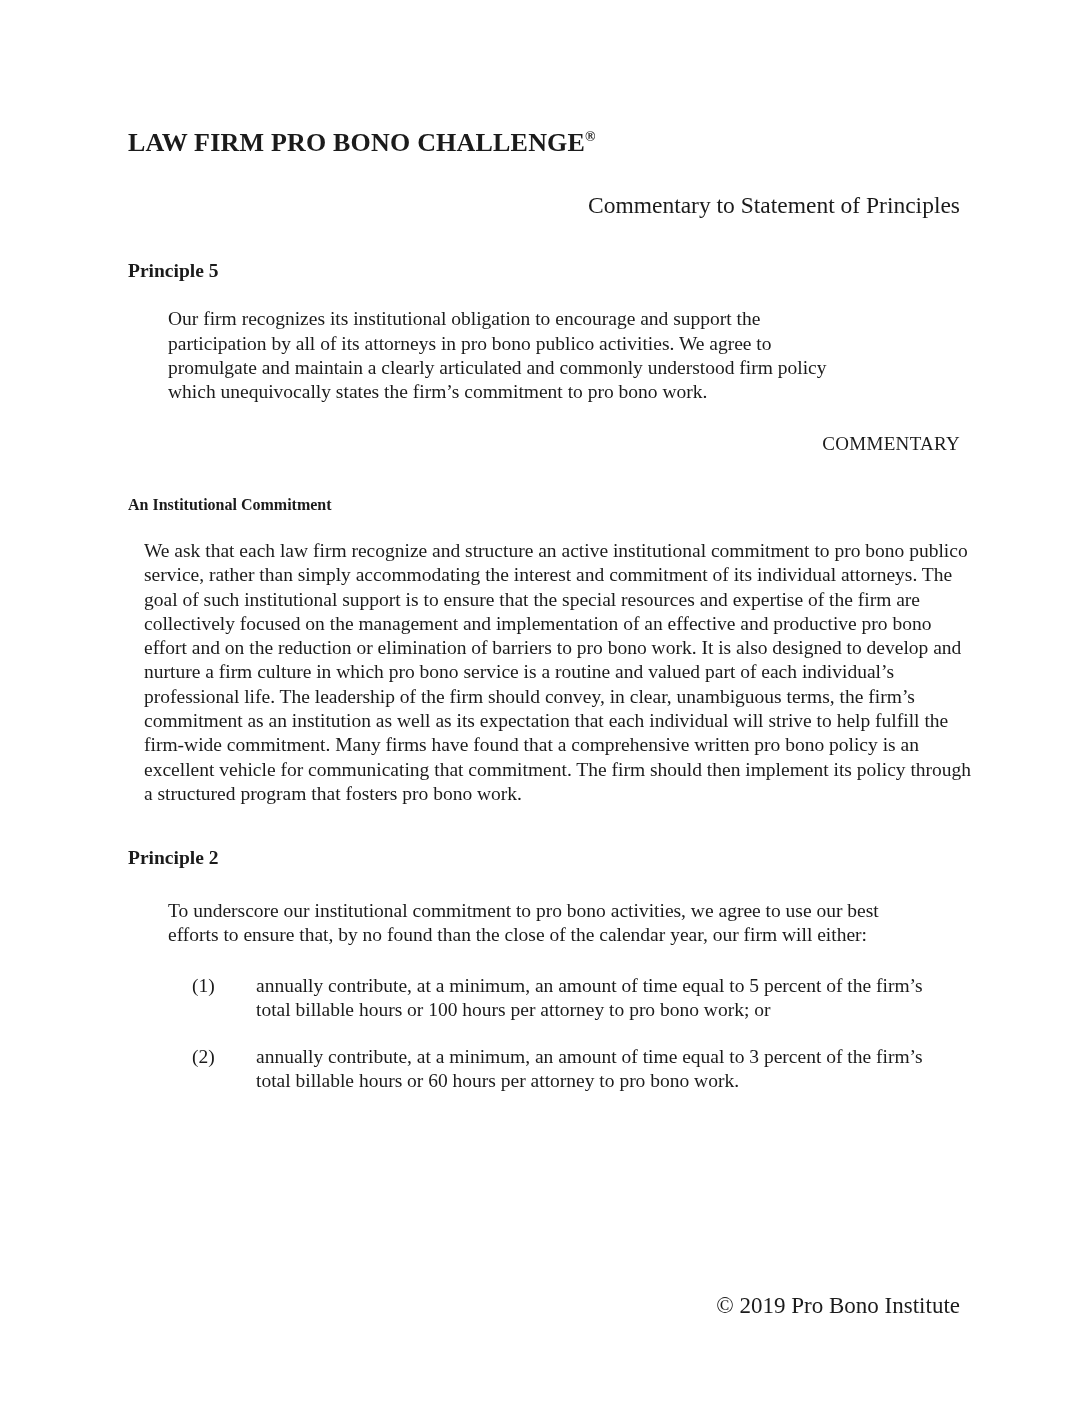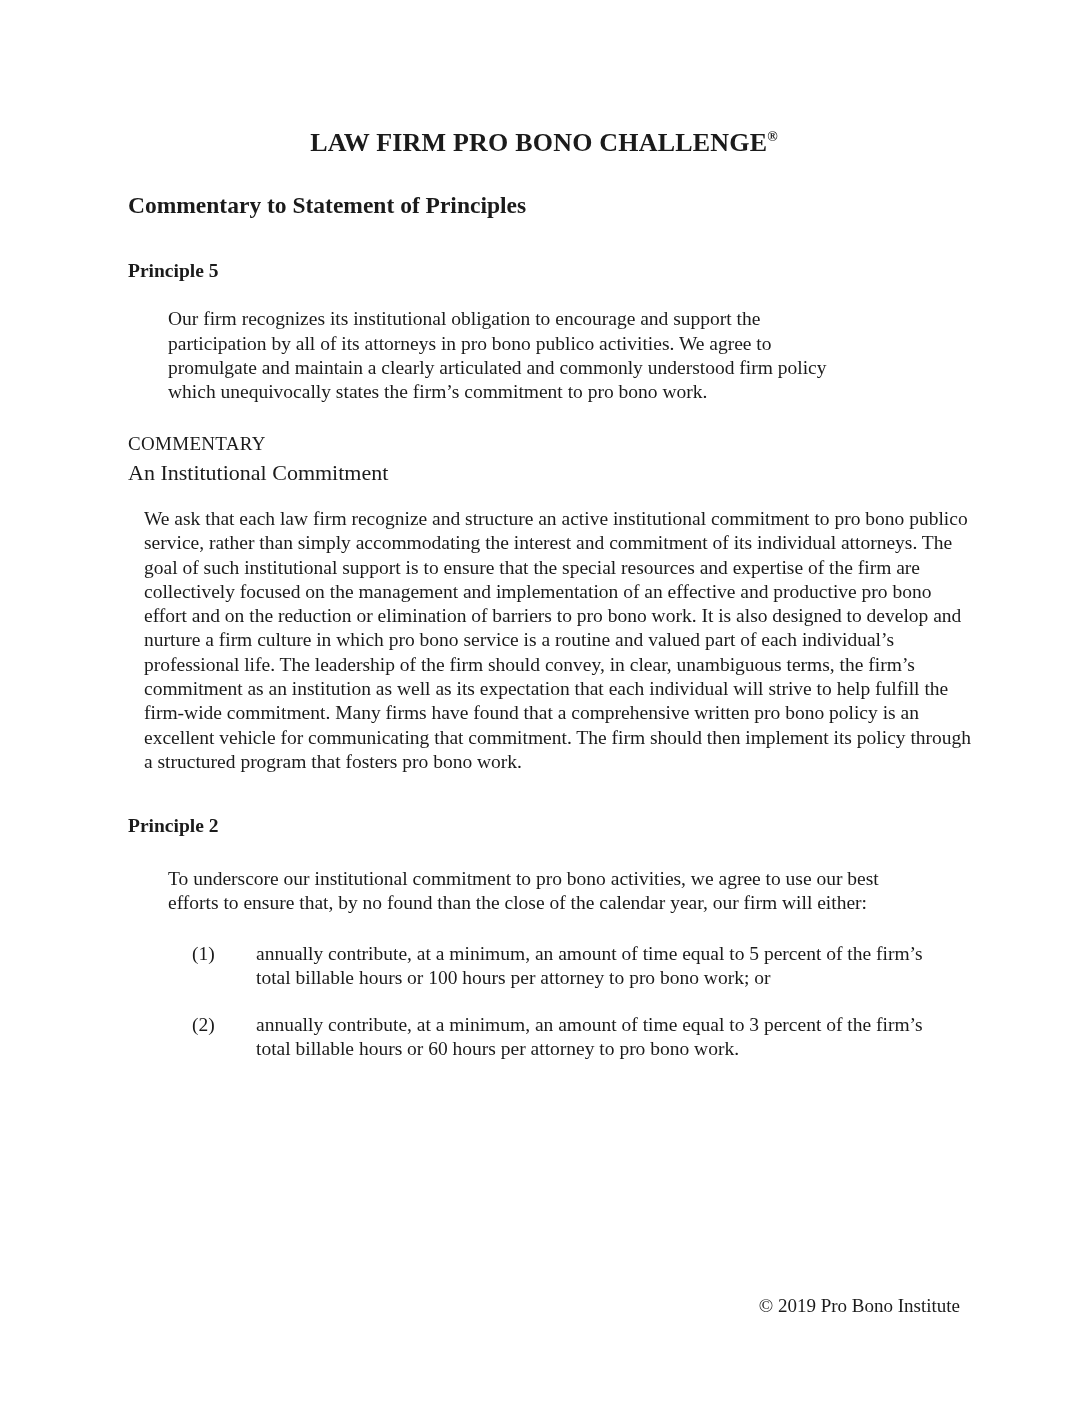--- a/index.html
+++ b/index.html
@@ -16,36 +16,35 @@
     box-sizing: border-box;
     padding: 128px 128px 0 128px;
     font-family: "Liberation Serif", "DejaVu Serif", serif;
     color: #1b1b1b;
     font-size: 19.5px;
     line-height: 24.3px;
     overflow: hidden;
   }
   .doc-title {
     margin: 0;
-    text-align: center;
     font-size: 26px;
     font-weight: bold;
     line-height: 1.15;
     letter-spacing: 0.2px;
   }
   .doc-title sup {
     font-size: 14px;
     vertical-align: super;
     line-height: 0;
   }
   .doc-subtitle {
     margin: 34px 0 0 0;
-    text-align: left;
+    text-align: right;
     font-size: 23.5px;
-    font-weight: bold;
+    font-weight: normal;
     line-height: 1.15;
   }
   .principle-heading {
     margin: 40px 0 0 0;
     font-size: 19.5px;
     font-weight: bold;
   }
   .principle-heading.second {
   }
   .statement-quote {
@@ -55,25 +54,26 @@
     width: 672px;
   }
   .statement-quote.second {
     margin-top: 28px;
     width: 740px;
   }
   .commentary-label {
     margin: 28px 0 0 0;
     font-size: 19px;
     letter-spacing: 0.3px;
+    text-align: right;
   }
   .commentary-heading {
-    margin: 4px 0 0 0;
-    font-size: 22px;
-    font-weight: normal;
+    margin: 36px 0 0 0;
+    font-size: 16px;
+    font-weight: bold;
   }
   .commentary-body {
     margin: 22px 0 0 16px;
     width: 832px;
   }
   .numbered-item {
     display: flex;
     margin: 27px 0 0 64px;
   }
   .numbered-item.second {
@@ -83,21 +83,21 @@
     flex: none;
     width: 64px;
   }
   .item-text {
     width: 672px;
   }
   .page-footer {
     position: absolute;
     right: 128px;
     bottom: 90px;
-    font-size: 19px;
+    font-size: 23px;
   }
 </style>
 </head>
 <body>
 
 <div class="page">
 
   <h1 class="doc-title"><span>LAW FIRM PRO BONO CHALLENGE</span><sup>®</sup></h1>
 
   <h2 class="doc-subtitle">Commentary to Statement of Principles</h2>

